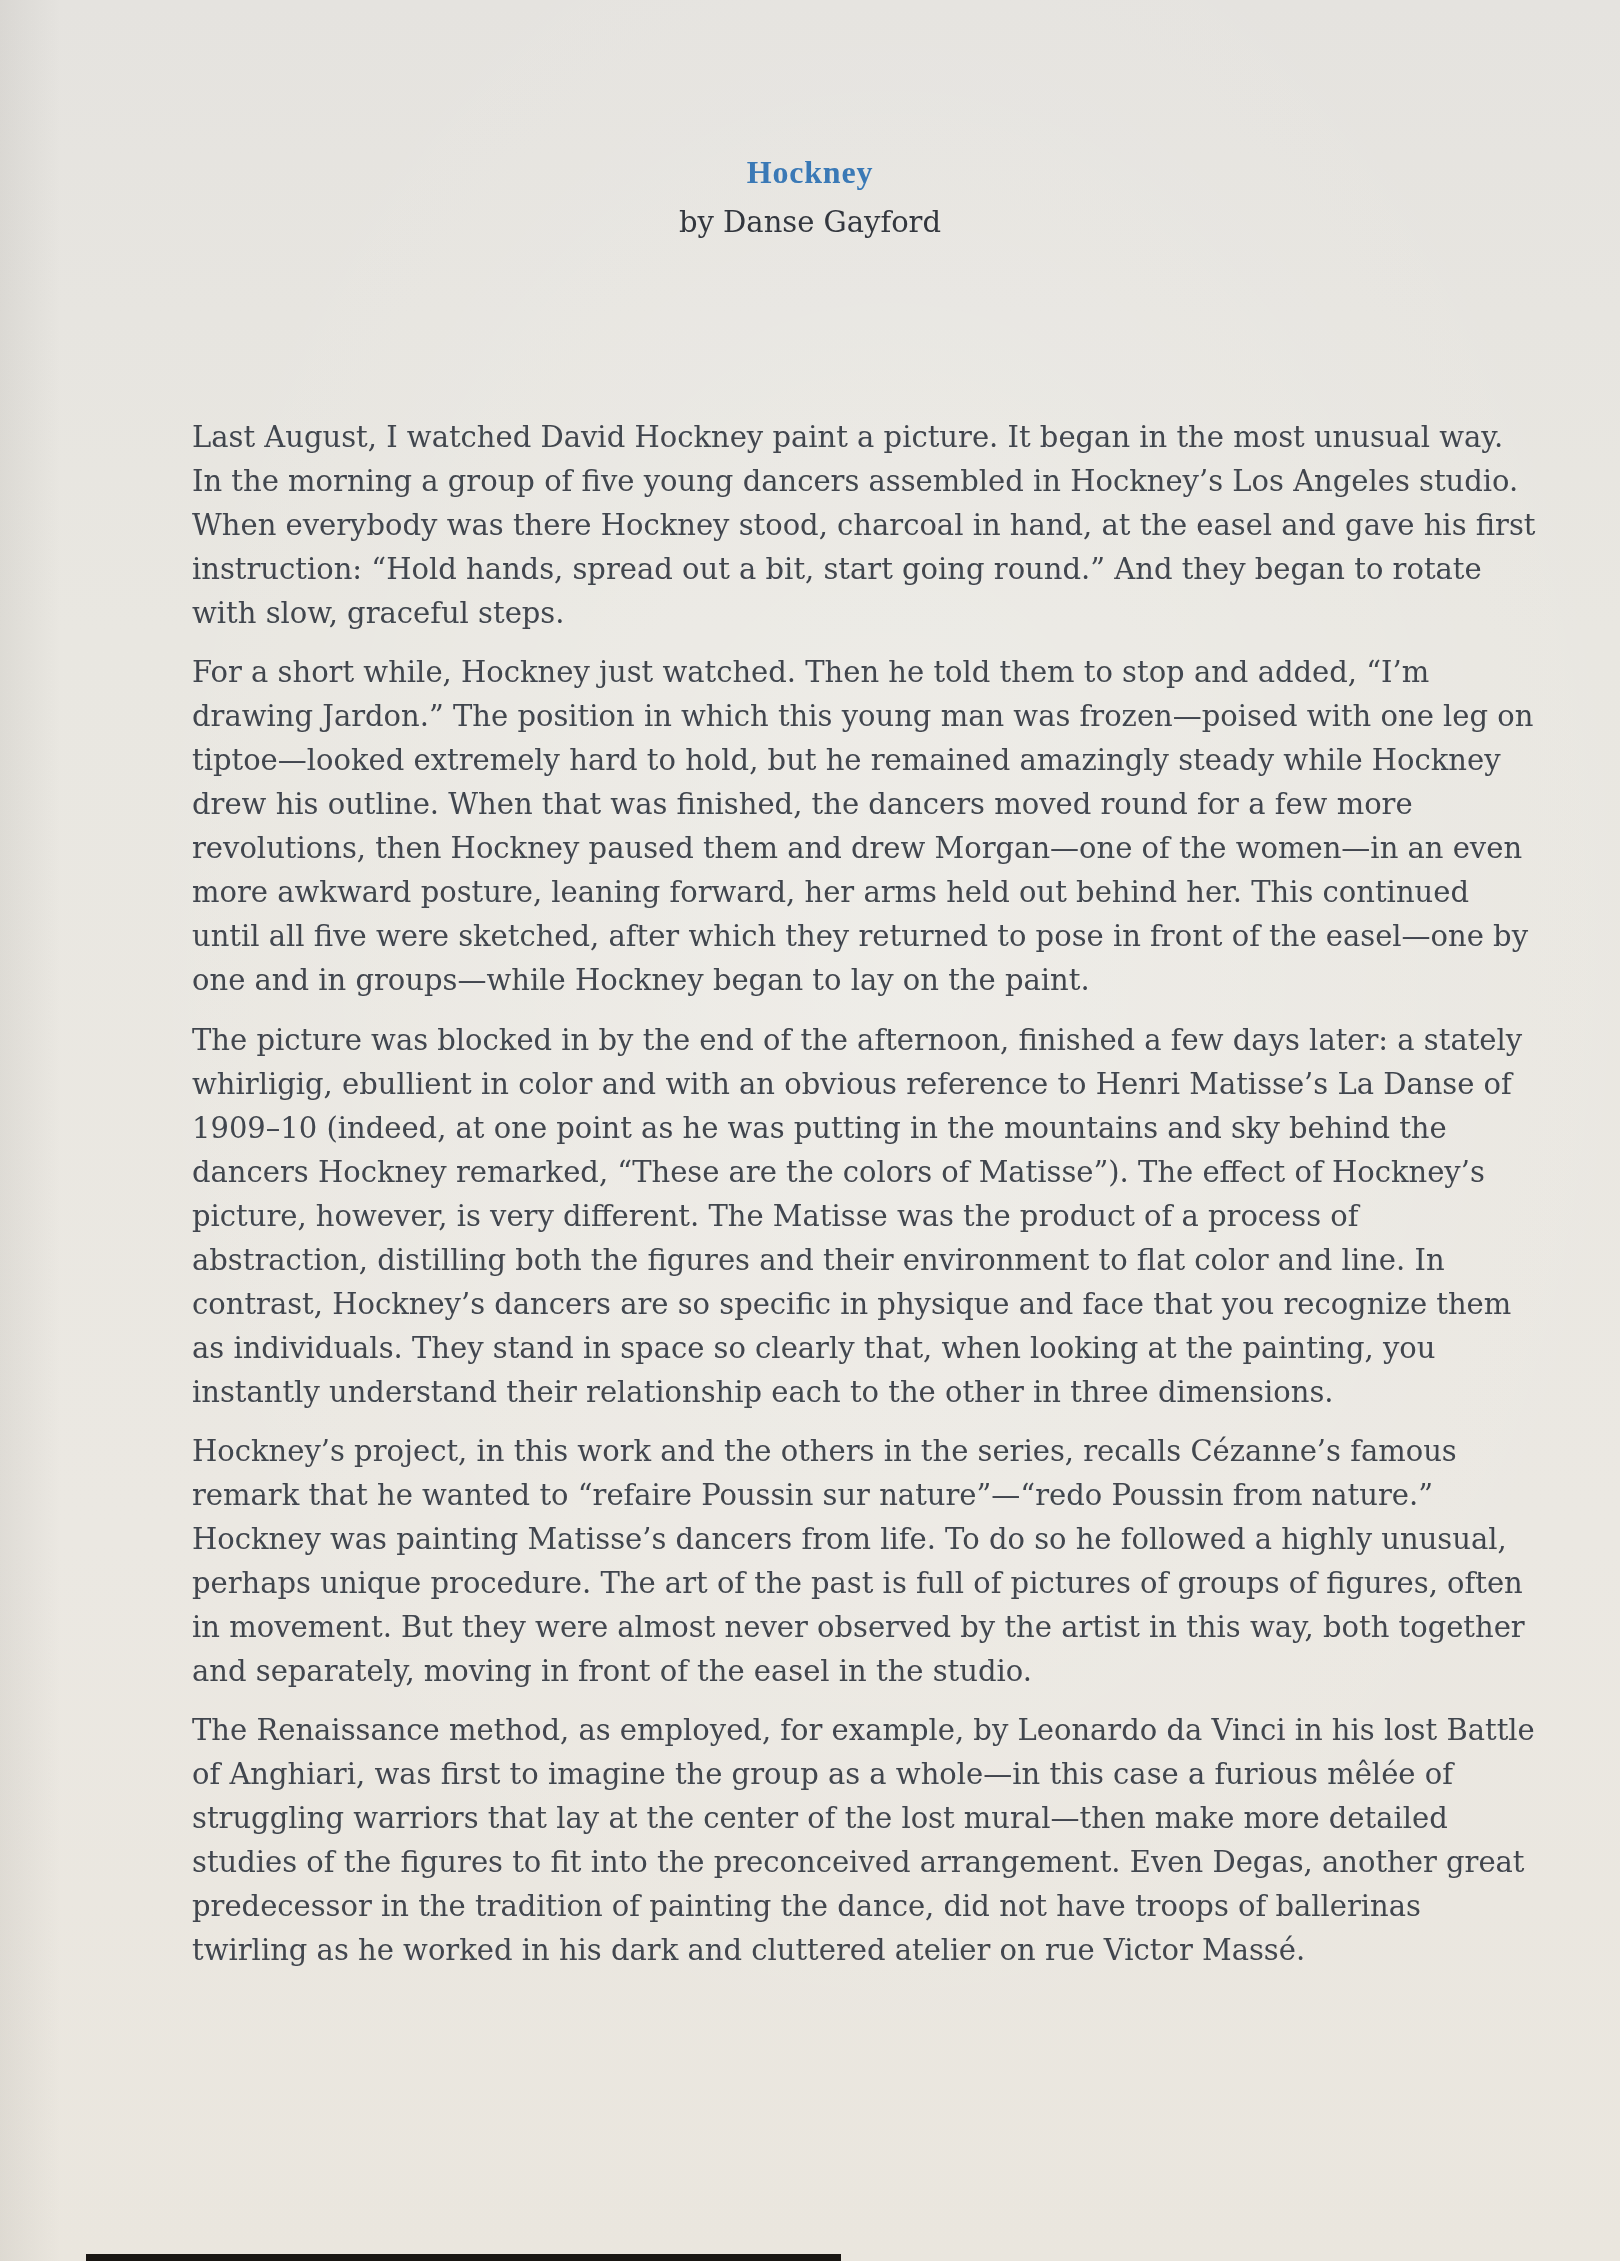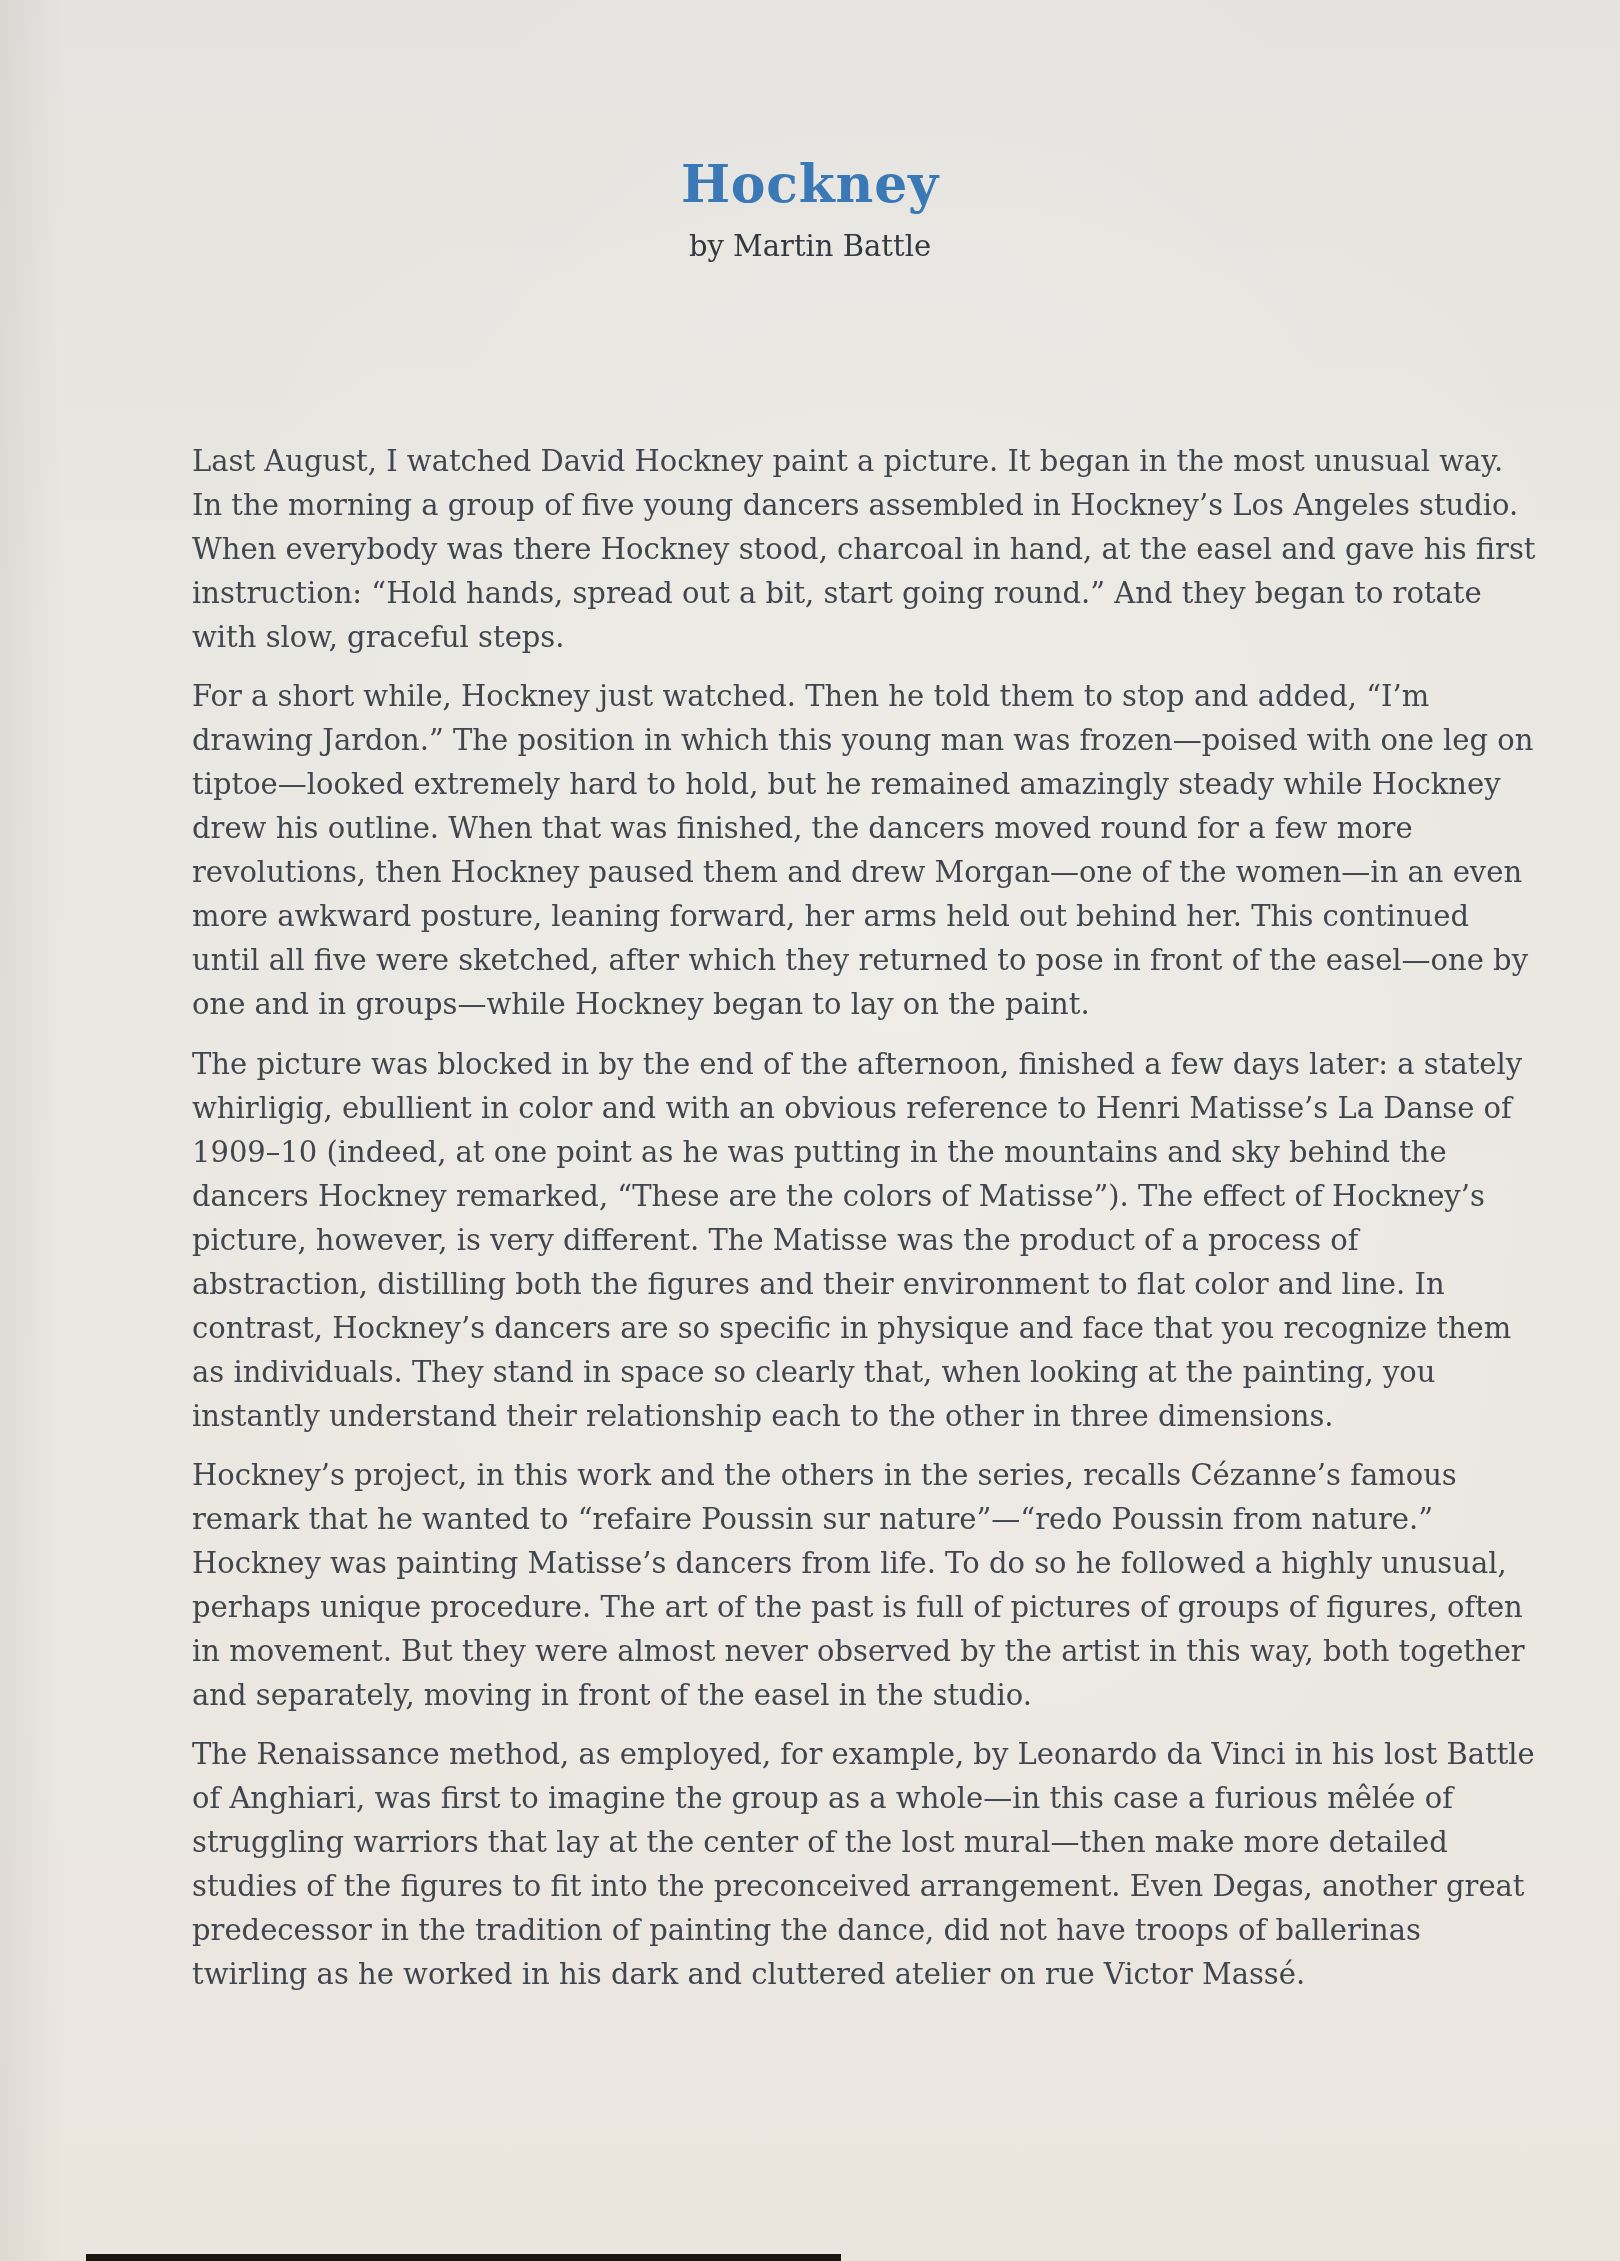--- a/index.html
+++ b/index.html
@@ -25,25 +25,26 @@
     content: "";
     position: absolute;
     left: 0; top: 0; bottom: 0;
     width: 61px;
     background: linear-gradient(90deg, rgba(60,55,50,0.07), rgba(60,55,50,0));
     pointer-events: none;
   }
   .page-title {
     margin: 153px 0 0 0;
     text-align: center;
-    font-size: 52px;
+    font-size: 32px;
     line-height: 1.2;
     font-weight: bold;
     letter-spacing: 0.8px;
     color: #3a79b6;
+    font-family: Liberation Serif, serif;
   }
   .byline {
     margin: 12.3px 0 0 0;
     text-align: center;
     font-size: 29px;
     line-height: 1.25;
     color: #33373e;
   }
   .article-body {
     margin: 175px 12px 0 192px;
@@ -65,21 +66,21 @@
     width: 755px;
     height: 6.9px;
     background: #191613;
   }
 </style>
 </head>
 <body>
 
 <div class="page">
   <h1 class="page-title" style="color: rgb(58, 121, 182);">Hockney</h1>
-  <div class="byline">by Martin Battle</div>
+  <div class="byline">by Danse Gayford</div>
   <div class="article-body" style="color: rgb(65, 70, 78);">
       <p class="body-para"><span>Last August, I watched David Hockney paint a picture. It began in the most unusual way. In the morning a group of five young dancers assembled in Hockney’s Los Angeles studio. When everybody was there Hockney stood, charcoal in hand, at the easel and gave his first instruction: “Hold hands, spread out a bit, start going round.” And they began to rotate with slow, graceful steps.</span></p>
       <p class="body-para"><span>For a short while, Hockney just watched. Then he told them to stop and added, “I’m drawing Jardon.” The position in which this young man was frozen—poised with one leg on tiptoe—looked extremely hard to hold, but he remained amazingly steady while Hockney drew his outline. When that was finished, the dancers moved round for a few more revolutions, then Hockney paused them and drew Morgan—one of the women—in an even more awkward posture, leaning forward, her arms held out behind her. This continued until all five were sketched, after which they returned to pose in front of the easel—one by one and in groups—while Hockney began to lay on the paint.</span></p>
       <p class="body-para"><span>The picture was blocked in by the end of the afternoon, finished a few days later: a stately whirligig, ebullient in color and with an obvious reference to Henri Matisse’s </span><span class="ital">La Danse</span><span> of 1909–10 (indeed, at one point as he was putting in the mountains and sky behind the dancers Hockney remarked, “These are the colors of Matisse”). The effect of Hockney’s picture, however, is very different. The Matisse was the product of a process of abstraction, distilling both the figures and their environment to flat color and line. In contrast, Hockney’s dancers are so specific in physique and face that you recognize them as individuals. They stand in space so clearly that, when looking at the painting, you instantly understand their relationship each to the other in three dimensions.</span></p>
       <p class="body-para"><span>Hockney’s project, in this work and the others in the series, recalls Cézanne’s famous remark that he wanted to “refaire Poussin sur nature”—“redo Poussin from nature.” Hockney was painting Matisse’s dancers from life. To do so he followed a highly unusual, perhaps unique procedure. The art of the past is full of pictures of groups of figures, often in movement. But they were almost never observed by the artist in this way, both together and separately, moving in front of the easel in the studio.</span></p>
       <p class="body-para"><span>The Renaissance method, as employed, for example, by Leonardo da Vinci in his lost </span><span class="ital">Battle of Anghiari</span><span>, was first to imagine the group as a whole—in this case a furious mêlée of struggling warriors that lay at the center of the lost mural—then make more detailed studies of the figures to fit into the preconceived arrangement. Even Degas, another great predecessor in the tradition of painting the dance, did not have troops of ballerinas twirling as he worked in his dark and cluttered atelier on rue Victor Massé.</span></p>
     </div>
   <div class="book-edge-shadow"></div>
 </div>
 

